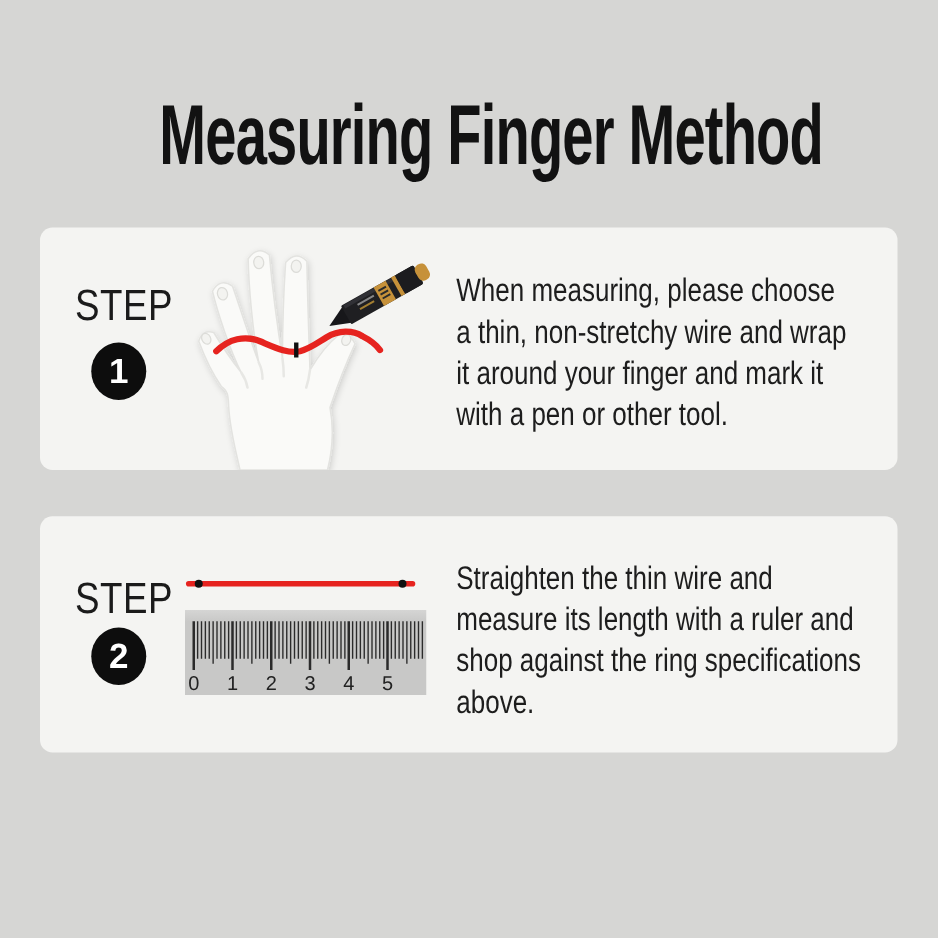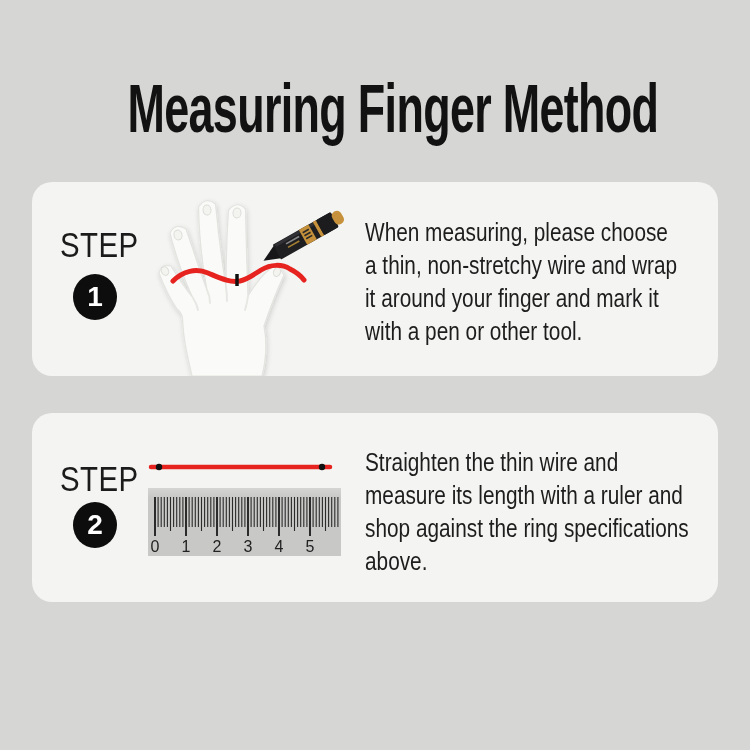--- a/index.html
+++ b/index.html
@@ -30,21 +30,21 @@
     margin:0; text-align:center;
     font-size:68px; line-height:68px; font-weight:bold;
     letter-spacing:-1px; color:#121212;
     transform: scaleX(0.66);
     transform-origin: 50% 50%;
     white-space: nowrap;
   }
   .card {
     position:absolute; left:32px; width:686px;
     background: var(--card);
-    border-radius:20px;
+    border-radius:10px;
     text-decoration:underline;
   }
   #card1 { top:182px; height:194px; }
   #card2 { top:413px; height:189px; }
 
   .step-label {
     position:absolute; left:28px;
     font-size:35px; line-height:38px; font-weight:normal;
     color:#1b1b1b; letter-spacing:0.5px;
     transform: scaleX(0.84);

